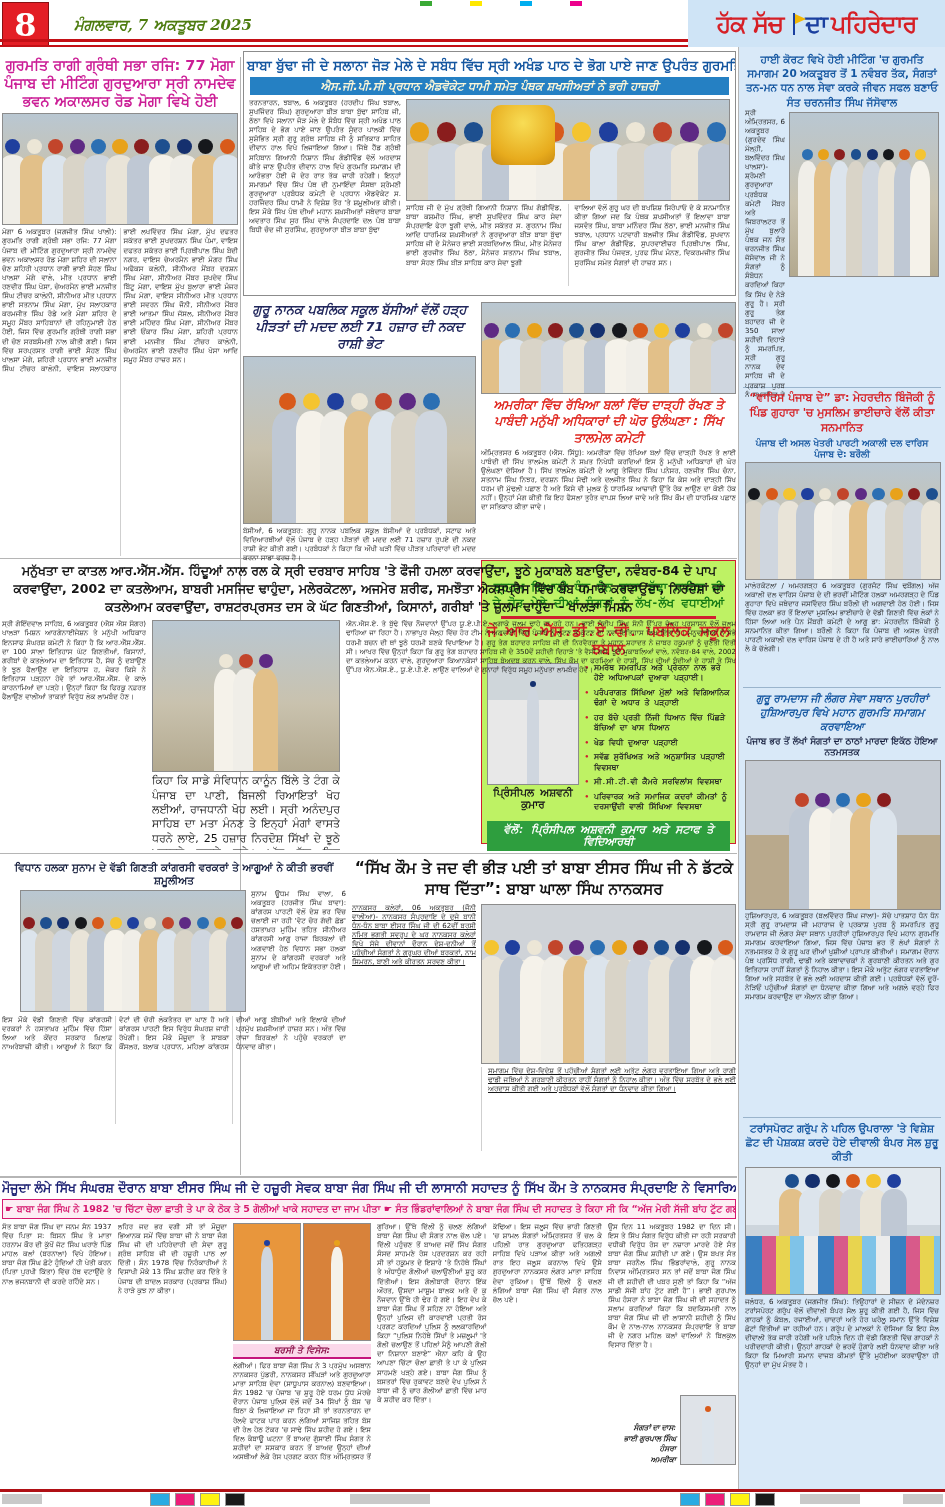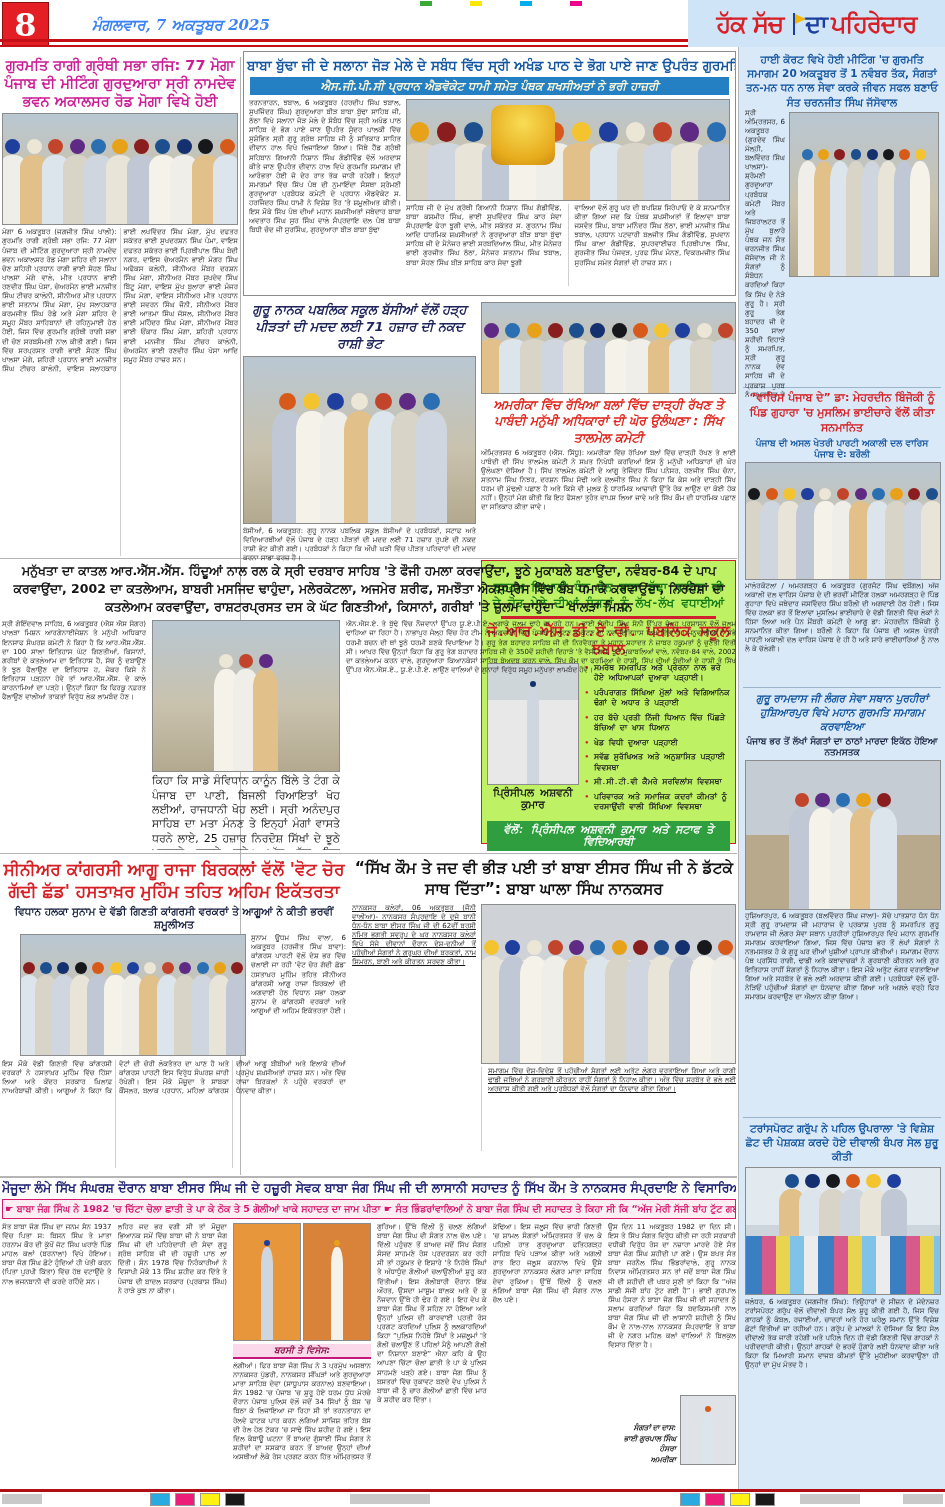--- a/index.html
+++ b/index.html
@@ -4,21 +4,21 @@
 <style>
   *{box-sizing:border-box;margin:0;padding:0;}
   html,body{background:#e8e8e8;}
   .page{position:relative;width:945px;height:1507px;background:#ffffff;overflow:hidden;
         font-family:"DejaVu Sans",sans-serif;color:#1a1a1a;}
   .abs{position:absolute;}
 
   
   .pagenum{left:2px;top:2px;width:47px;height:45px;background:#e31e25;border:1px solid #8a1012;
            color:#fff;font:bold 32px "DejaVu Serif",serif;display:flex;align-items:center;justify-content:center;}
-  .date{left:92px;top:16px;font:italic bold 15px "DejaVu Serif",serif;color:#3b82f6;}
+  .date{left:74px;top:16px;font:italic bold 15px "DejaVu Serif",serif;color:#4d7c0f;}
   .rule-a{left:0;top:39px;width:945px;height:3px;background:#c41016;}
   .rule-b{left:0;top:45px;width:945px;height:1.5px;background:#c41016;}
   .logo-bg{left:688px;top:0;width:257px;height:47px;background:#cfe4f6;display:flex;align-items:center;justify-content:center;gap:4px;}
   .logo-txt{font:bold 24px "DejaVu Sans",sans-serif;letter-spacing:-1px;}
   .logo-red{color:#d61f26;} .logo-blue{color:#1a3f9f;}
   .flag-icon{display:inline-block;position:relative;width:14px;height:22px;}
   .flag-icon i{position:absolute;left:6px;top:0;width:2px;height:22px;background:#1a3f9f;}
   .flag-icon b{position:absolute;left:8px;top:1px;width:0;height:0;border-left:11px solid #f2b705;
                border-top:5px solid transparent;border-bottom:5px solid transparent;}
   .topmarks{left:420px;top:1px;display:flex;gap:38px;}
@@ -242,21 +242,20 @@
             <i class="fig" style="--t: #c2452b; --c: #f0eee8;"></i>
             <i class="fig" style="--t: #5e2a84; --c: #e2c089;"></i>
           </div>
         <div class="capF" style="height:76px;margin-top:2px;overflow:hidden;">ਕਿਹਾ ਕਿ ਸਾਡੇ ਸੰਵਿਧਾਨ ਕਾਨੂੰਨ ਬਿੱਲੇ ਤੇ ਟੰਗ ਕੇ ਪੰਜਾਬ ਦਾ ਪਾਣੀ, ਬਿਜਲੀ ਰਿਆਇਤਾਂ ਖੋਹ ਲਈਆਂ, ਰਾਜਧਾਨੀ ਖੋਹ ਲਈ। ਸ੍ਰੀ ਅਨੰਦਪੁਰ ਸਾਹਿਬ ਦਾ ਮਤਾ ਮੰਨਣ ਤੇ ਇਨ੍ਹਾਂ ਮੰਗਾਂ ਵਾਸਤੇ ਧਰਨੇ ਲਾਏ, 25 ਹਜ਼ਾਰ ਨਿਰਦੋਸ਼ ਸਿੱਖਾਂ ਦੇ ਝੂਠੇ ਮੁਕਾਬਲੇ ਬਣਾਏ ਗਏ। ਅੱਜ ਤੱਕ ਇਸ ਕਤਲੇਆਮ ਦੀ ਕੋਈ ਨਿਰਪੱਖ ਪੜਤਾਲ ਨਹੀਂ ਹੋਣ ਦਿੱਤੀ। ਪਿਛਲੇ 30-30 ਸਾਲਾਂ ਤੋਂ ਸਿੰਘ ਨੂੰ ਬੰਦੀ ਬਣਾਇਆ ਹੈ, ਭਾਈ ਬਲਵੰਤ ਸਿੰਘ ਰਾਜੋਆਣਾ ਦੀ ਰਿਹਾਈ ਦੀ ਸਜ਼ਾ ਦਾ ਕੋਈ ਫੈਸਲਾ ਨਹੀਂ।</div>
       </div>
       <div class="bodytxt" style="flex:1;height:232px;">ਐਨ.ਐਸ.ਏ. ਤੇ ਬੁੱਢੇ ਵਿੱਚ ਨੌਜਵਾਨਾਂ ਉੱਪਰ ਯੂ.ਏ.ਪੀ.ਏ. ਲਗਾਕੇ ਜੁਲਮ ਢਾਹੇ ਜਾ ਰਹੇ ਹਨ। ਭਾਈ ਸੰਦੀਪ ਸਿੰਘ ਸੰਨੀ ਉੱਪਰ ਜੇਲ੍ਹ ਪ੍ਰਸ਼ਾਸਨ ਵੱਲੋਂ ਜੁਲਮ ਢਾਹਿਆ ਜਾ ਰਿਹਾ ਹੈ। ਨਾਭਾਪੁਰ ਜੇਲ੍ਹ ਵਿੱਚ ਹੋਰ ਟੀਮ ਨੇ ਅਗਵਾਈ ਵਿੱਚ ਪੰਜਾਬ ਨੂੰ ਲੁੱਟਣ ਤੇ ਕੁੱਟਣ ਦਾ ਨਵਾਂ ਇਤਿਹਾਸ ਲਿਖ ਦਿੱਤਾ ਹੈ। ਮੰਨੂਵਾਦੀਆਂ ਨੇ ਸੱਭੇ ਧਰਮੀ ਬਚਨ ਦੀ ਥਾਂ ਝੂਠੇ ਧਰਮੀ ਬਣਕੇ ਵਿਖਾਇਆ ਹੈ। ਗੁਰੂ ਤੇਗ ਬਹਾਦਰ ਸਾਹਿਬ ਜੀ ਦੀ ਨਿਰਵੈਰਤਾ ਤੇ ਮਹਾਨ ਸ਼ਹਾਦਤ ਨੇ ਜ਼ਾਬਰ ਹਕੂਮਤਾਂ ਨੂੰ ਚੁਣੌਤੀ ਦਿੱਤੀ ਸੀ। ਆਖਰ ਵਿੱਚ ਉਨ੍ਹਾਂ ਕਿਹਾ ਕਿ ਗੁਰੂ ਤੇਗ ਬਹਾਦਰ ਸਾਹਿਬ ਜੀ ਦੇ 350ਵੇਂ ਸ਼ਹੀਦੀ ਦਿਹਾੜੇ 'ਤੇ ਵੈਸੀ ਗਸੋ, ਝੂਠੇ ਮੁਕਾਬਲਿਆਂ ਵਾਲੇ, ਨਵੰਬਰ-84 ਵਾਲੇ, 2002 ਦਾ ਕਤਲੇਆਮ ਕਰਨ ਵਾਲੇ, ਗੁਰਦੁਆਰਾ ਕਿਆਨਕੇਸਾਂ ਸਾਹਿਬ ਬੇਅਦਬ ਕਰਨ ਵਾਲੇ, ਸਿੱਖ ਕੌਮ ਦਾ ਫਰਮਿਆ ਦੇ ਹਾਸ਼ੀ, ਸਿੱਖ ਦੀਆਂ ਬੰਦੀਆਂ ਦੇ ਹਾਸ਼ੀ ਤੇ ਸਿੱਖ ਉੱਪਰ ਐਨ.ਐਸ.ਏ., ਯੂ.ਏ.ਪੀ.ਏ. ਲਾਉਣ ਵਾਲਿਆਂ ਦੇ ਗੁਨਾਹਾਂ ਵਿਰੁੱਧ ਸਮੂਹ ਮਨੁੱਖਤਾ ਲਾਮਬੰਦ ਹੋਵੇ।</div>
     </div>
   </div>
 
   <div class="abs" style="left:2px;top:858px;width:344px;height:315px;">
-    <div class="hl-red-lg">ਸੀਨੀਅਰ ਕਾਂਗਰਸੀ ਆਗੂ ਰਾਜਾ ਬਿਰਕਲਾਂ ਵੱਲੋਂ 'ਵੋਟ ਚੋਰ ਗੱਦੀ ਛੱਡ' ਹਸਤਾਖ਼ਰ ਮੁਹਿੰਮ ਤਹਿਤ ਅਹਿਮ ਇਕੱਤਰਤਾ</div>
     <div class="subhead-dk" style="margin:3px 0;">ਵਿਧਾਨ ਹਲਕਾ ਸੁਨਾਮ ਦੇ ਵੱਡੀ ਗਿਣਤੀ ਕਾਂਗਰਸੀ ਵਰਕਰਾਂ ਤੇ ਆਗੂਆਂ ਨੇ ਕੀਤੀ ਭਰਵੀਂ ਸ਼ਮੂਲੀਅਤ</div>
     <div style="display:flex;gap:5px;padding-left:18px;">
       <div class="photo" style="flex:0 0 226px;height:122px;">
           <i class="fig" style="--t: #8a1d1d; --c: #dce4ec;"></i>
           <i class="fig" style="--t: #1d4f8f; --c: #d9d4c8;"></i>
           <i class="fig" style="--t: #15306e; --c: #cfd6df;"></i>
           <i class="fig" style="--t: #16181c; --c: #e9e4d8;"></i>
           <i class="fig" style="--t: #d85a1a; --c: #bfc8d4;"></i>
           <i class="fig" style="--t: #f4c430; --c: #f5f2ea;"></i>
           <i class="fig" style="--t: #1f3f9e; --c: #f0eee8;"></i>

